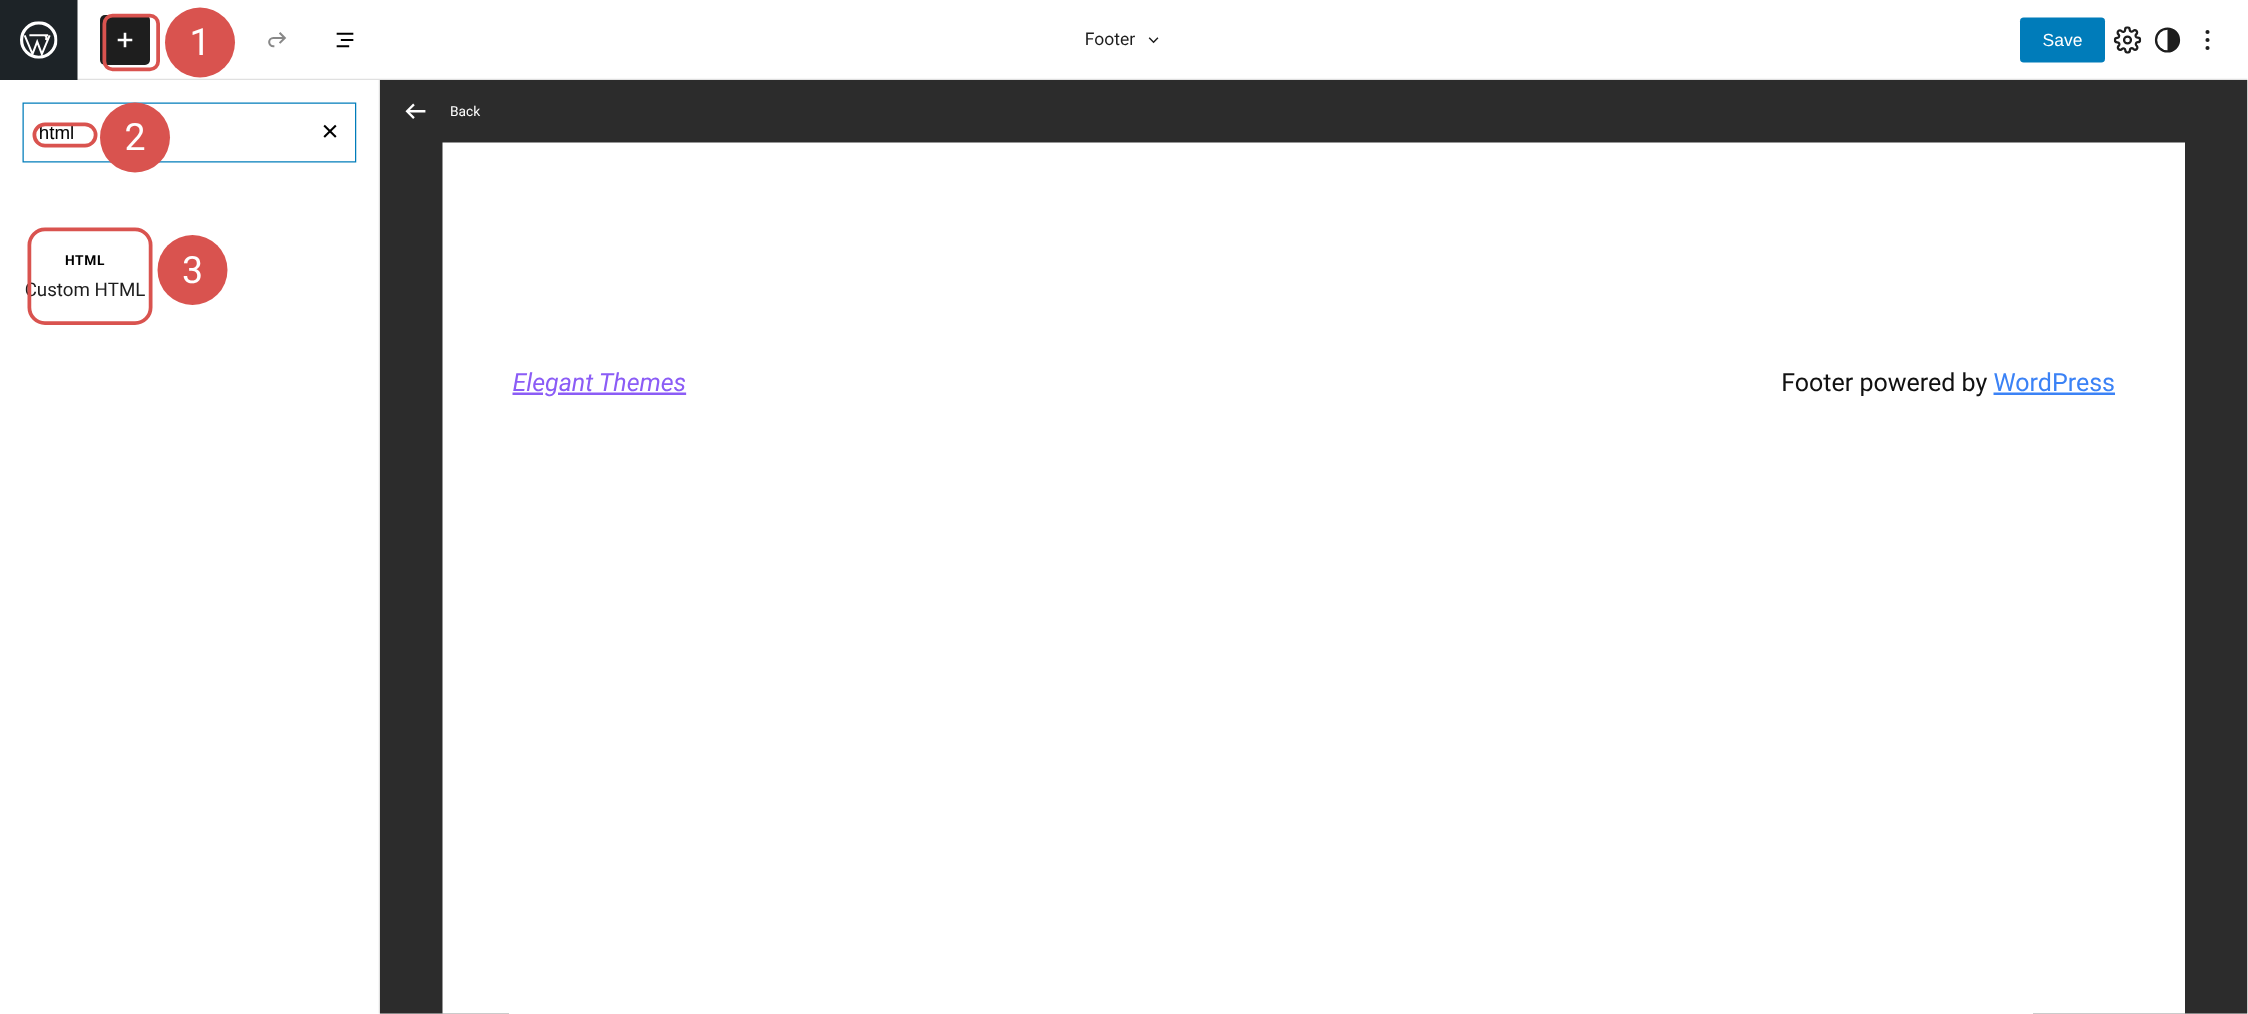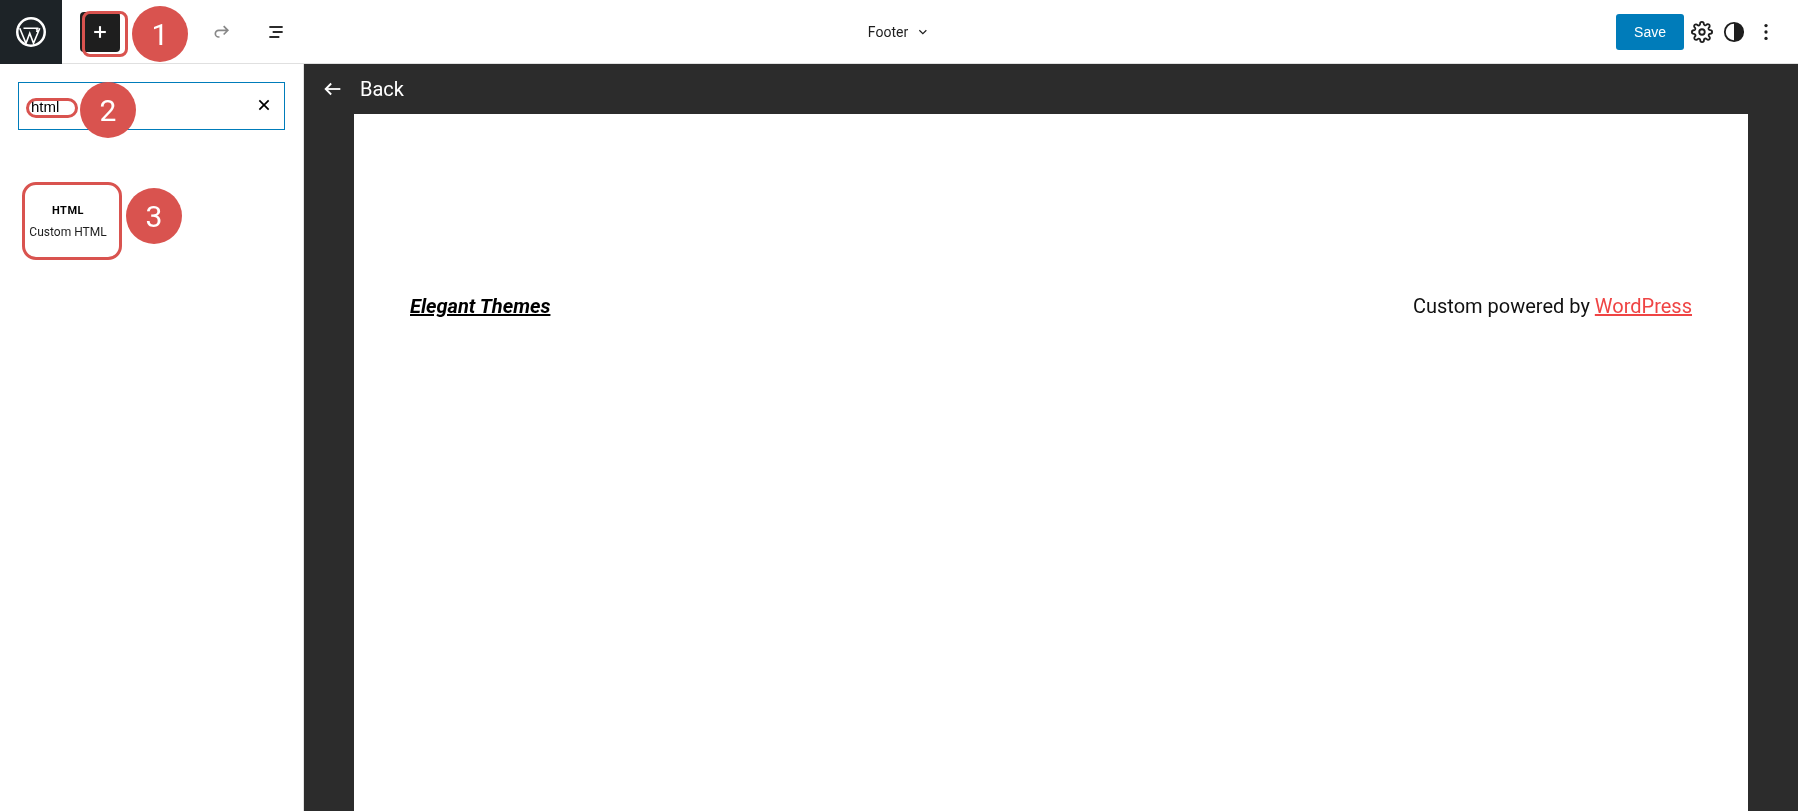--- a/index.html
+++ b/index.html
@@ -78,50 +78,50 @@
   }
   .search-clear { font-size:20px; color:#000; cursor:pointer; margin-left:10px; }
   .block-grid { margin-top: 52px; display:flex; }
   .block-item {
     width: 100px; height: 78px;
     display:flex; flex-direction:column; align-items:center; justify-content:center;
     gap:8px;
     cursor:pointer;
   }
   .block-item-icon { font-size:11px; font-weight:700; letter-spacing:0.5px; }
-  .block-item-label { font-size:12px; color:#1e1e1e; }
+  .block-item-label { font-size:15px; color:#1e1e1e; }
 
   .canvas {
     flex:1;
     background:#2c2c2c;
     display:flex; flex-direction:column;
     min-width:0;
   }
   .back-bar {
     height: 50px;
     display:flex; align-items:center;
     padding-left: 18px;
     gap: 16px;
     color: #fff;
-    font-size: 20px;
+    font-size: 11px;
   }
   .back-bar svg { width:22px; height:22px; stroke:#fff; }
   .page-frame {
     margin: 0 50px 0 50px;
     flex:1;
     background:#fff;
     position:relative;
   }
   .footer-content {
     position:absolute; top: 180px; left: 56px; right: 56px;
     display:flex; justify-content:space-between; align-items:center;
     font-size: 20px; color:#111;
   }
-  .footer-left a { font-style: italic; text-decoration: underline; color:#000000;font-weight:bold; }
-  .footer-right a { text-decoration: underline; color:#ef4444; }
+  .footer-left a { font-style: italic; text-decoration: underline; color:#8b5cf6; }
+  .footer-right a { text-decoration: underline; color:#3b82f6; }
 
   
   .anno-circle {
     position:absolute; width:56px; height:56px; border-radius:50%;
     background:#d9534f; color:#fff; font-size:30px;
     display:flex; align-items:center; justify-content:center;
     z-index: 50; pointer-events:none;
   }
   .anno-box {
     position:absolute; border: 3px solid #d9534f; border-radius: 10px;
@@ -228,18 +228,18 @@
           <polyline points="10 6 4 12 10 18"></polyline>
         </svg>
       <span>Back</span>
     </div>
     <div class="page-frame">
       <div class="footer-content">
         <div class="footer-left">
           <a href="#">Elegant Themes</a>
         </div>
         <div class="footer-right">
-          <span>Custom powered by </span><a href="#">WordPress</a>
+          <span>Footer powered by </span><a href="#">WordPress</a>
         </div>
       </div>
     </div>
   </div>
 </div>
 
 </body></html>

